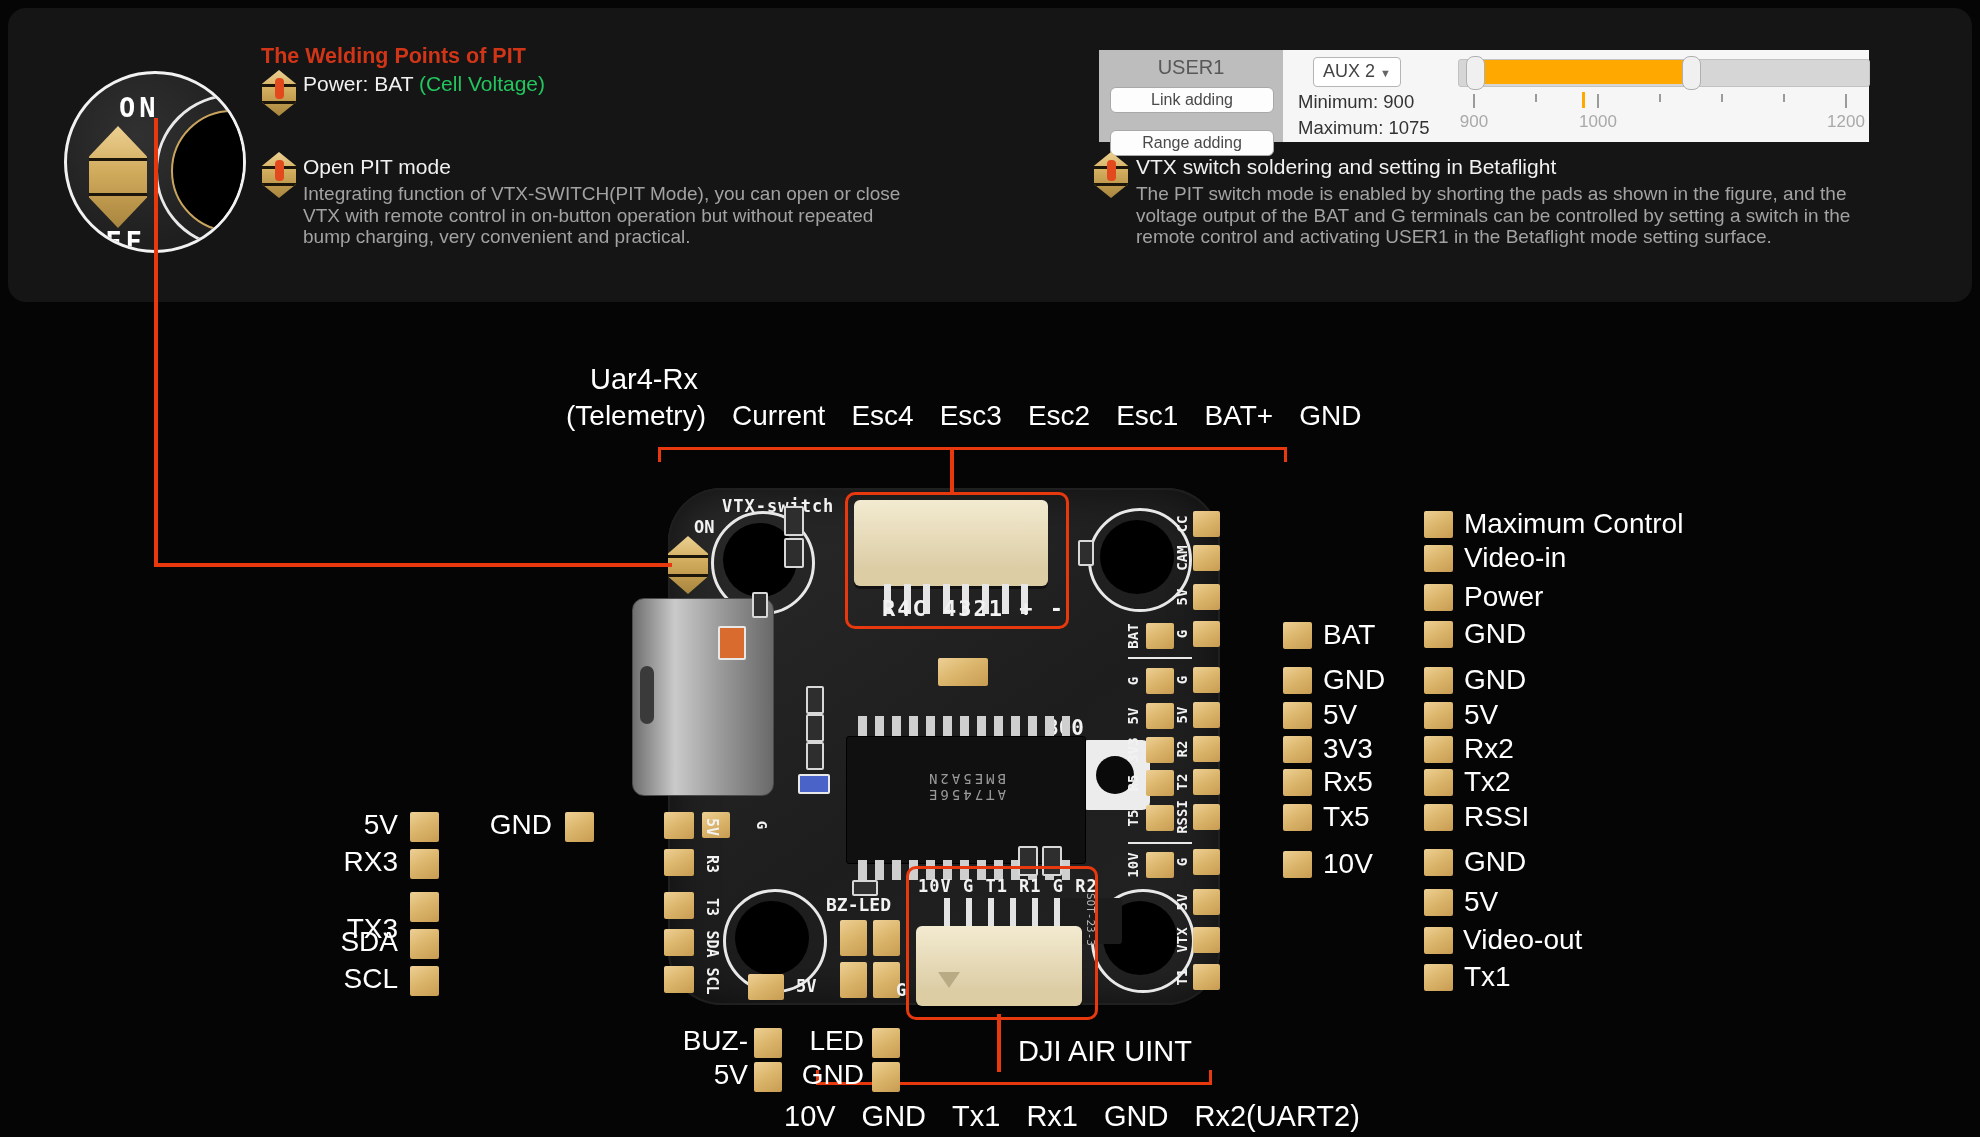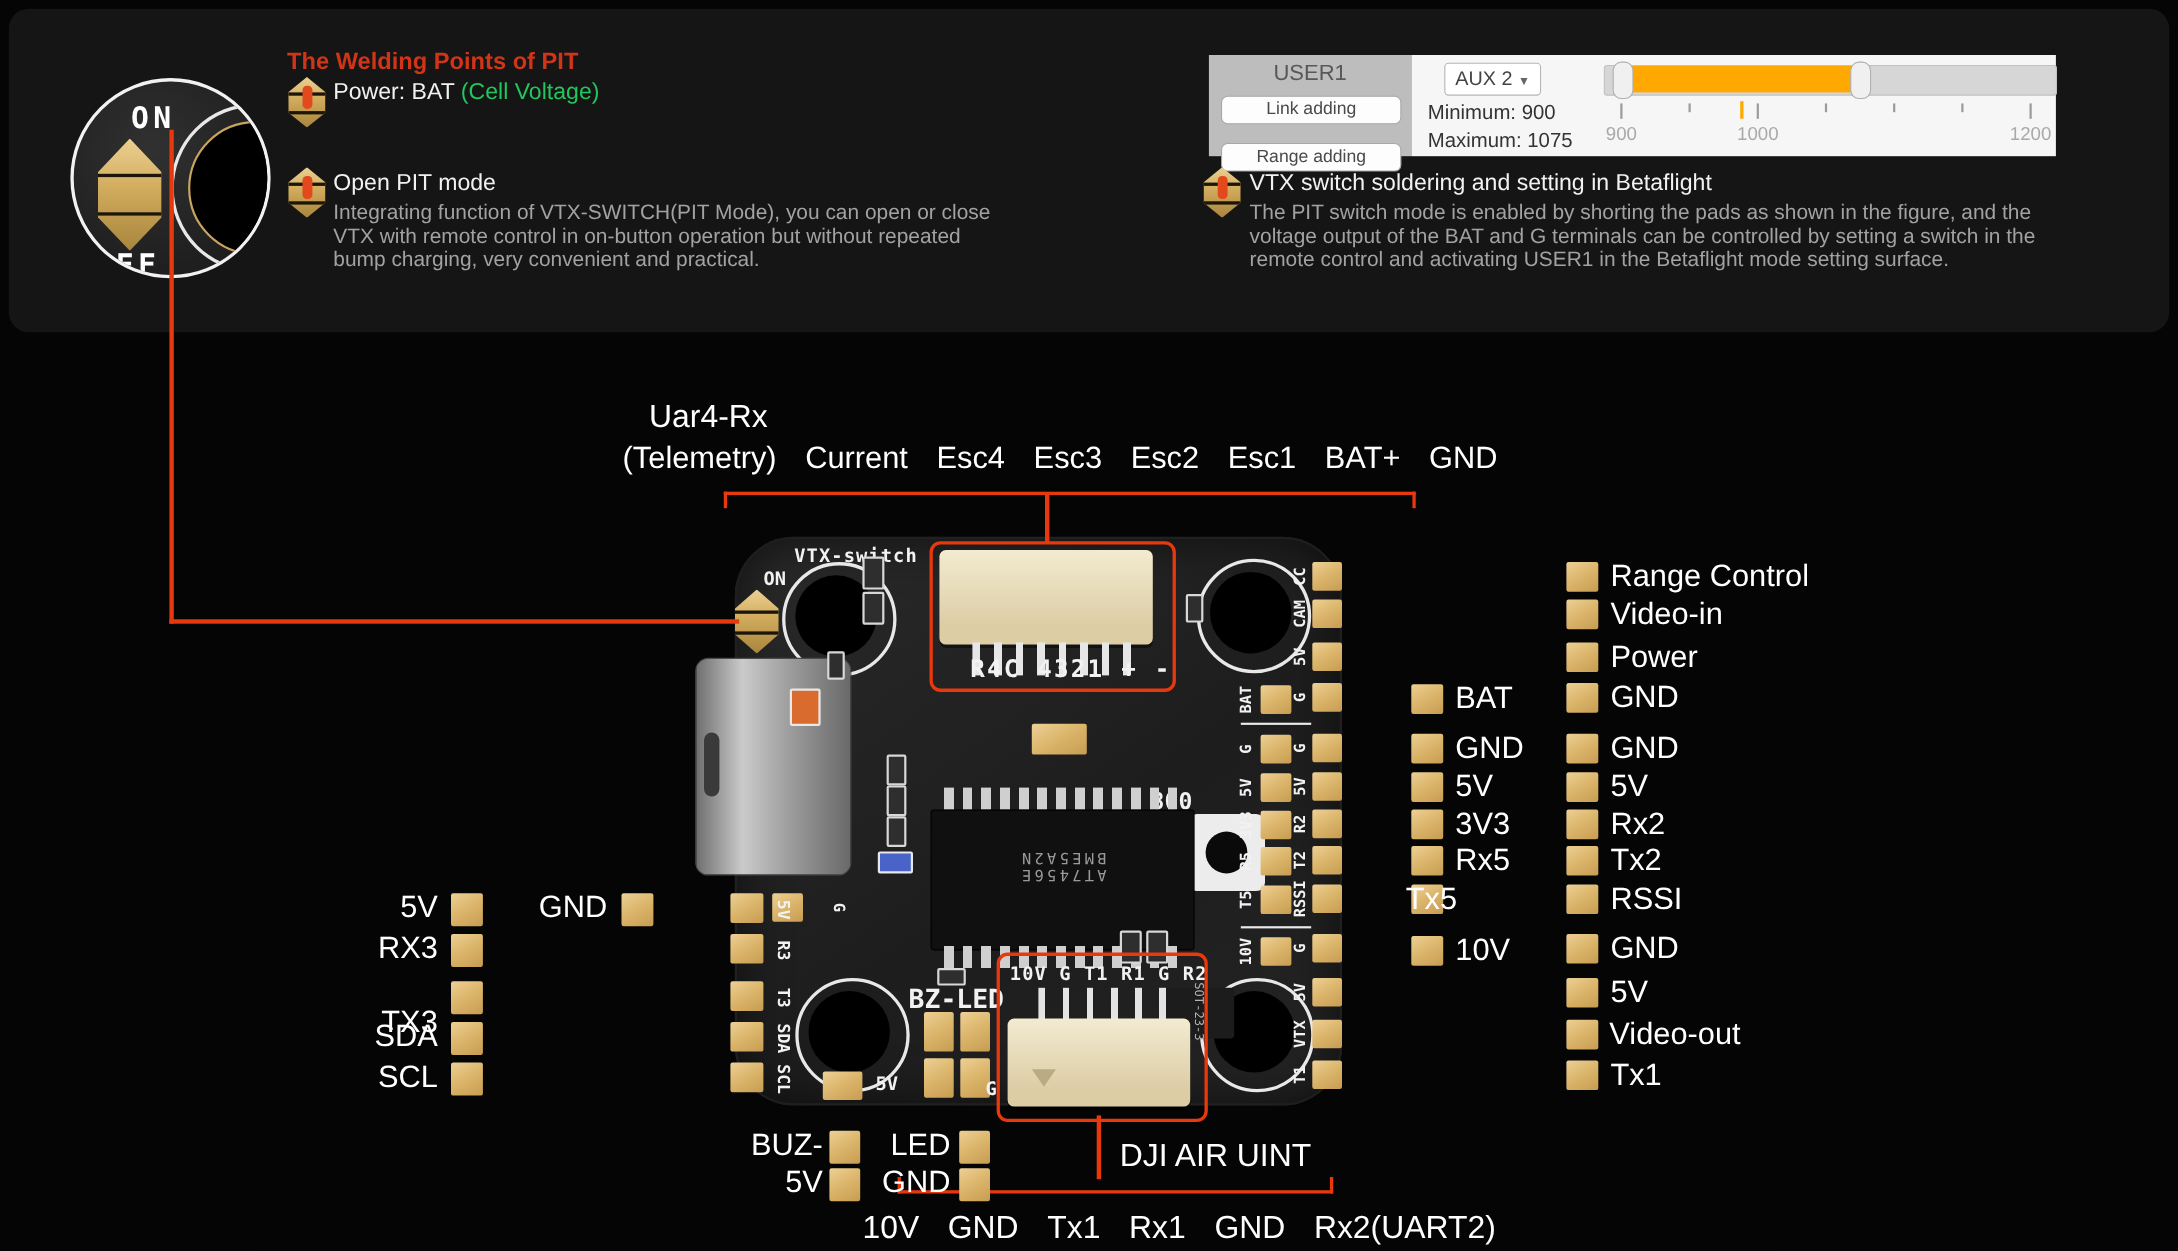--- a/index.html
+++ b/index.html
@@ -159,21 +159,21 @@
       <div>AT7456E</div>
       <div>BME5A2N</div>
     </div>
   </div>
   <div class="pins" style="left:858px;top:860px;width:212px;height:20px;background:repeating-linear-gradient(90deg,#cfcfcf 0 9px,transparent 9px 17px)"></div>
 
   <div class="abs" style="left:1058px;top:898px;width:64px;height:46px;background:#1c1c1c;border-radius:3px">
     <div style="position:absolute;left:-6px;top:15px;width:76px;text-align:center;transform:rotate(90deg);color:#b5b5b5;font-family:'DejaVu Sans Mono',monospace;font-size:11px">SOT-23-3</div>
   </div>
 
-  <div class="silk" style="left:826px;top:894px;font-size:24px">BZ-LED</div>
+  <div class="silk" style="left:826px;top:894px;font-size:18px">BZ-LED</div>
   <div class="pad" style="left:840px;top:920px;width:27px;height:36px"></div>
   <div class="pad" style="left:873px;top:920px;width:27px;height:36px"></div>
   <div class="pad" style="left:840px;top:962px;width:27px;height:36px"></div>
   <div class="pad" style="left:873px;top:962px;width:27px;height:36px"></div>
   <div class="silk" style="left:796px;top:976px;font-size:17px">5V</div>
   <div class="silk" style="left:896px;top:980px;font-size:17px">G</div>
   <div class="pad" style="left:748px;top:974px;width:36px;height:26px"></div>
 
   <div class="silk" style="left:918px;top:876px;font-size:17px;letter-spacing:1px">10V G T1 R1 G R2</div>
   <div class="pins" style="left:944px;top:898px;width:120px;height:30px;background:repeating-linear-gradient(90deg,#e3e3e3 0 6px,transparent 6px 22px)"></div>
@@ -289,26 +289,26 @@
   <div class="lbl" style="left:1323px;top:620px">BAT</div>
   <div class="pad" style="left:1283px;top:667px;width:29px;height:27px"></div>
   <div class="lbl" style="left:1323px;top:665px">GND</div>
   <div class="pad" style="left:1283px;top:702px;width:29px;height:27px"></div>
   <div class="lbl" style="left:1323px;top:700px">5V</div>
   <div class="pad" style="left:1283px;top:736px;width:29px;height:27px"></div>
   <div class="lbl" style="left:1323px;top:734px">3V3</div>
   <div class="pad" style="left:1283px;top:769px;width:29px;height:27px"></div>
   <div class="lbl" style="left:1323px;top:767px">Rx5</div>
   <div class="pad" style="left:1283px;top:804px;width:29px;height:27px"></div>
-  <div class="lbl" style="left:1278px;top:802px">Tx5</div>
+  <div class="lbl" style="left:1323px;top:802px">Tx5</div>
   <div class="pad" style="left:1283px;top:851px;width:29px;height:27px"></div>
   <div class="lbl" style="left:1323px;top:849px">10V</div>
 
   <div class="pad" style="left:1424px;top:511px;width:29px;height:27px"></div>
-  <div class="lbl" style="left:1464px;top:509px">Range Control</div>
+  <div class="lbl" style="left:1464px;top:509px">Maximum Control</div>
   <div class="pad" style="left:1424px;top:545px;width:29px;height:27px"></div>
   <div class="lbl" style="left:1464px;top:543px">Video-in</div>
   <div class="pad" style="left:1424px;top:584px;width:29px;height:27px"></div>
   <div class="lbl" style="left:1464px;top:582px">Power</div>
   <div class="pad" style="left:1424px;top:621px;width:29px;height:27px"></div>
   <div class="lbl" style="left:1464px;top:619px">GND</div>
   <div class="pad" style="left:1424px;top:667px;width:29px;height:27px"></div>
   <div class="lbl" style="left:1464px;top:665px">GND</div>
   <div class="pad" style="left:1424px;top:702px;width:29px;height:27px"></div>
   <div class="lbl" style="left:1464px;top:700px">5V</div>

